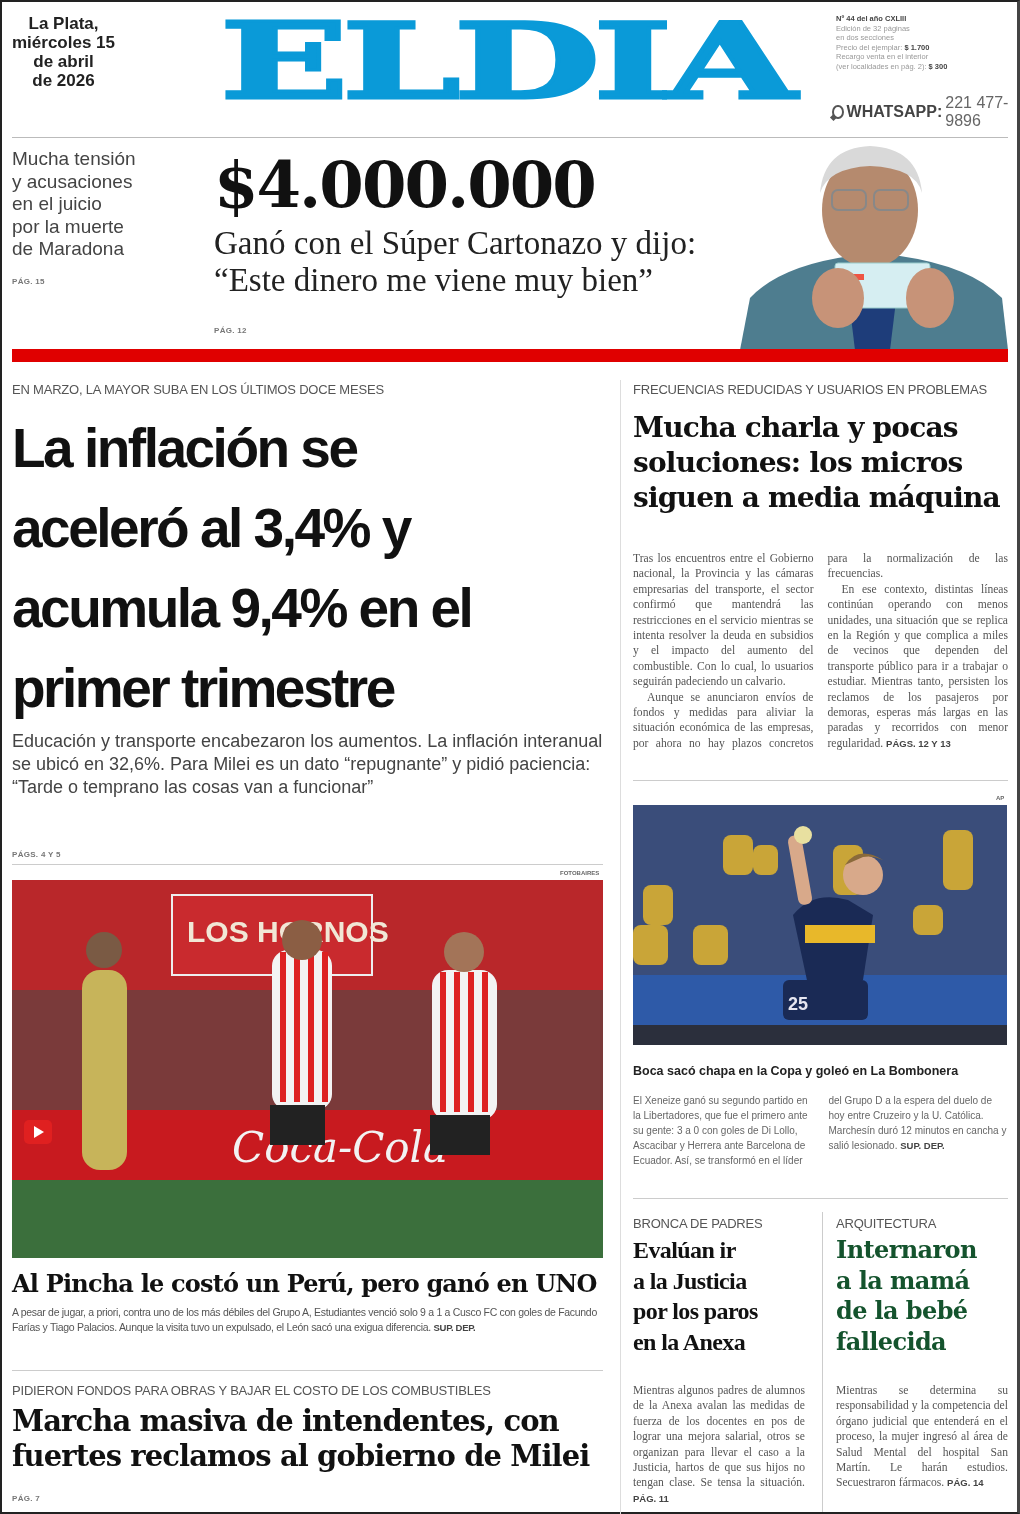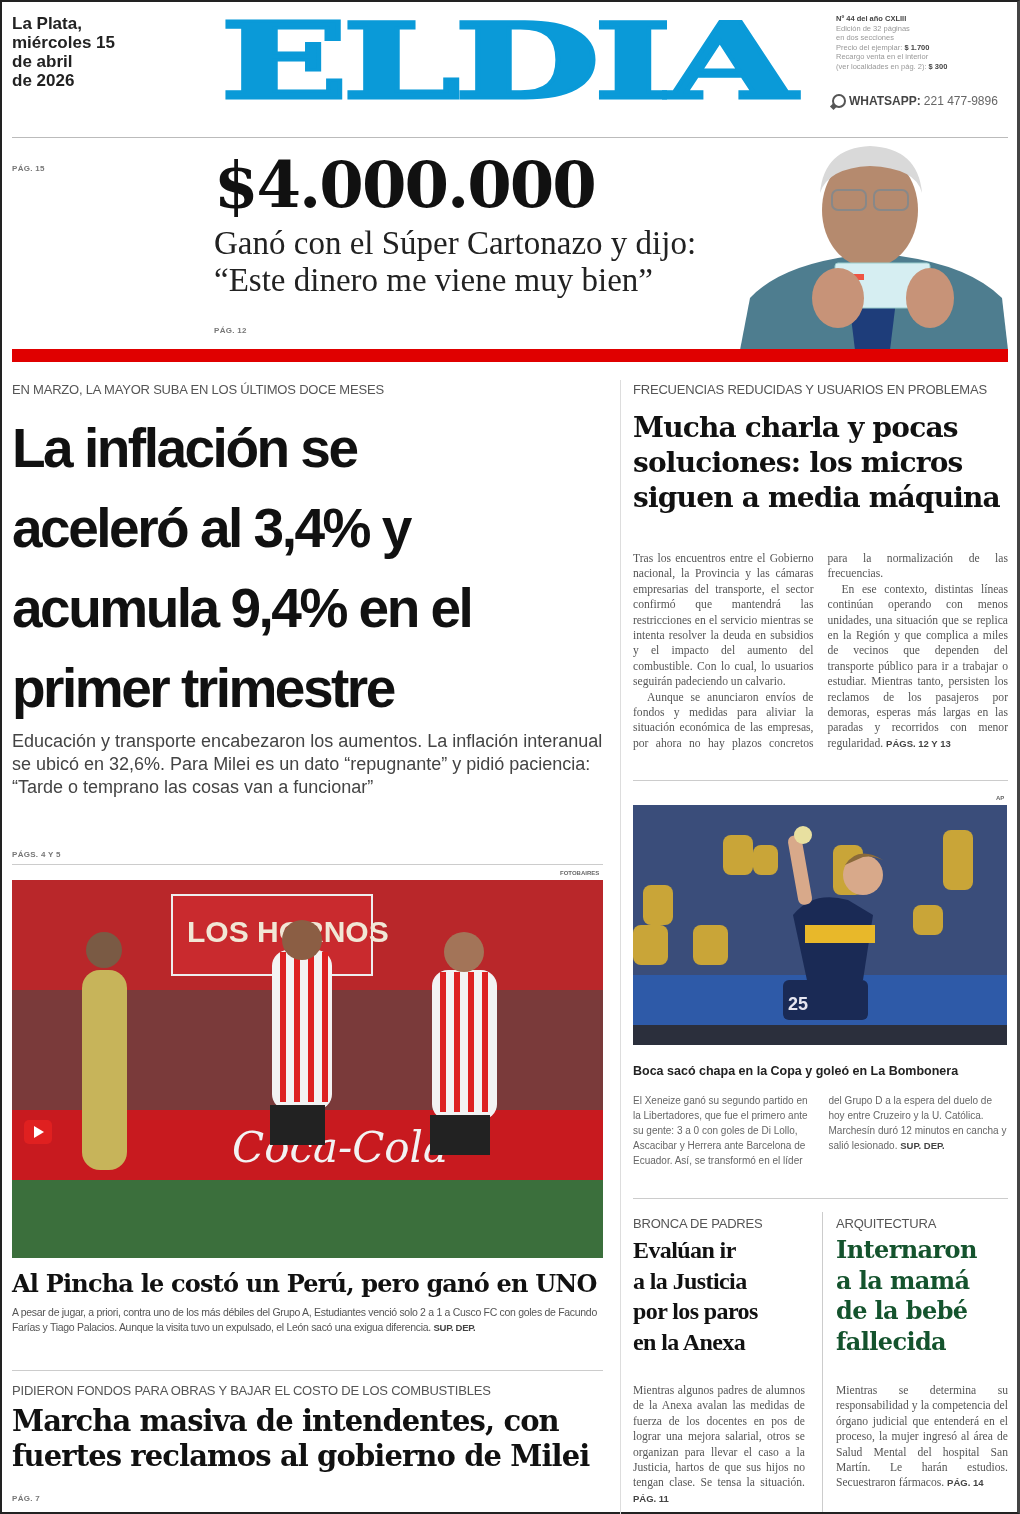--- a/index.html
+++ b/index.html
@@ -1,26 +1,26 @@
 <!DOCTYPE html>
 <html><head>
 <meta charset="utf-8">
 <style>
   * { box-sizing: border-box; margin: 0; padding: 0; }
   html, body { width: 1020px; height: 1514px; background: #fff; overflow: hidden; }
   body { font-family: "Liberation Sans", sans-serif; color: #1a1a1a; position: relative; }
   .frame { position: absolute; left: 0; top: 0; width: 1020px; height: 1514px; border: 2px solid #222; border-right: 3px solid #444; }
 
   
-  .date { position: absolute; left: 12px; top: 14px; font-weight: 700; font-size: 17px; line-height: 19px; color: #222; white-space: pre-line; }
+  .date { position: absolute; left: 12px; top: 14px; font-weight: 700; font-size: 17px; line-height: 19px; color: #222; white-space: pre-line; text-align: center; }
   .logo { position: absolute; left: 220px; top: 12px; width: 570px; height: 100px; }
   .logo-text { font-family: "DejaVu Serif", serif; font-weight: 900; font-size: 104px; line-height: 100px; color: #0a9ad8; letter-spacing: -4px; transform: scaleX(1.62); transform-origin: left top; display: inline-block; -webkit-text-stroke: 3px #0a9ad8; }
   .edition { position: absolute; left: 836px; top: 14px; font-size: 7.5px; line-height: 9.5px; color: #999; width: 150px; }
   .edition .b { color: #444; font-weight: 700; }
-  .whatsapp { position: absolute; left: 832px; top: 94px; font-size: 12px; color: #666; display: flex; align-items: center; gap: 3px; }
+  .whatsapp { position: absolute; left: 832px; top: 94px; font-size: 16px; color: #666; display: flex; align-items: center; gap: 3px; }
   .whatsapp .wl { font-weight: 700; color: #444; }
   .wa-icon { width: 14px; height: 14px; border: 2px solid #555; border-radius: 50%; display: inline-block; position: relative; }
   .wa-icon:after { content: ""; position: absolute; left: -3px; bottom: -3px; width: 5px; height: 5px; background: #555; transform: rotate(45deg); }
   .rule { position: absolute; height: 1px; background: #bbb; }
 
   
   .teaser1 { position: absolute; left: 12px; top: 148px; width: 190px; }
   .teaser1 .h { font-weight: 700; font-size: 19px; line-height: 22px; color: #1a1a1a; white-space: pre-line; }
   .teaser1 .s { font-size: 19px; line-height: 22.5px; color: #444; white-space: pre-line; }
   .pag { font-size: 8px; font-weight: 700; color: #777; letter-spacing: 0.3px; }
@@ -90,20 +90,25 @@
   <div><span>(ver localidades en pág. 2):</span> <span class="b">$ 300</span></div>
 </div>
 <div class="whatsapp">
   <span class="wa-icon"></span>
   <span class="wl">WHATSAPP:</span>
   <span>221 477-9896</span>
 </div>
 <div class="rule" style="left:12px;top:137px;width:996px;"></div>
 
 <div class="teaser1">
+  <div class="s">Mucha tensión
+y acusaciones
+en el juicio
+por la muerte
+de Maradona</div>
   <div class="pag" style="margin-top:16px;">PÁG. 15</div>
 </div>
 
 <div class="big-money">$4.000.000</div>
 <div class="money-sub">Ganó con el Súper Cartonazo y dijo:
 “Este dinero me viene muy bien”</div>
 <div class="pag" style="position:absolute;left:214px;top:326px;">PÁG. 12</div>
 
 <div class="photo-man">
   <svg width="268" height="212" viewBox="0 0 268 212">
@@ -173,21 +178,21 @@
         <rect x="456" y="92" width="6" height="140"></rect>
         <rect x="470" y="92" width="6" height="140"></rect>
     </g>
     <rect x="418" y="235" width="60" height="40" fill="#222"></rect>
     <circle cx="452" cy="72" r="20" fill="#a37458"></circle>
     <rect x="12" y="240" width="28" height="24" rx="5" fill="#e02020"></rect>
     <polygon points="22,246 22,258 32,252" fill="#fff"></polygon>
   </svg>
 </div>
 <div class="pincha-head">Al Pincha le costó un Perú, pero ganó en UNO</div>
-<div class="pincha-body"><span>A pesar de jugar, a priori, contra uno de los más débiles del Grupo A, Estudiantes venció solo 2 a 1 a Cusco FC con goles de Facundo Farías y Tiago Palacios. Aunque la visita tuvo un expulsado, el León sacó una exigua diferencia.</span> <span class="ref">SUP. DEP.</span></div>
+<div class="pincha-body"><span>A pesar de jugar, a priori, contra uno de los más débiles del Grupo A, Estudiantes venció solo 9 a 1 a Cusco FC con goles de Facundo Farías y Tiago Palacios. Aunque la visita tuvo un expulsado, el León sacó una exigua diferencia.</span> <span class="ref">SUP. DEP.</span></div>
 <div class="rule" style="left:12px;top:1370px;width:591px;background:#ccc;"></div>
 
 <div class="credit" style="left:996px;top:795px;">AP</div>
 <div class="photo boca-photo">
   <svg width="374" height="240" viewBox="0 0 374 240">
     <rect width="374" height="240" fill="#3a4d7a"></rect>
     <g fill="#e2b52d" opacity="0.85">
       <rect x="10" y="80" width="30" height="40" rx="8"></rect>
         <rect x="60" y="120" width="35" height="40" rx="8"></rect>
         <rect x="90" y="30" width="30" height="40" rx="8"></rect>

